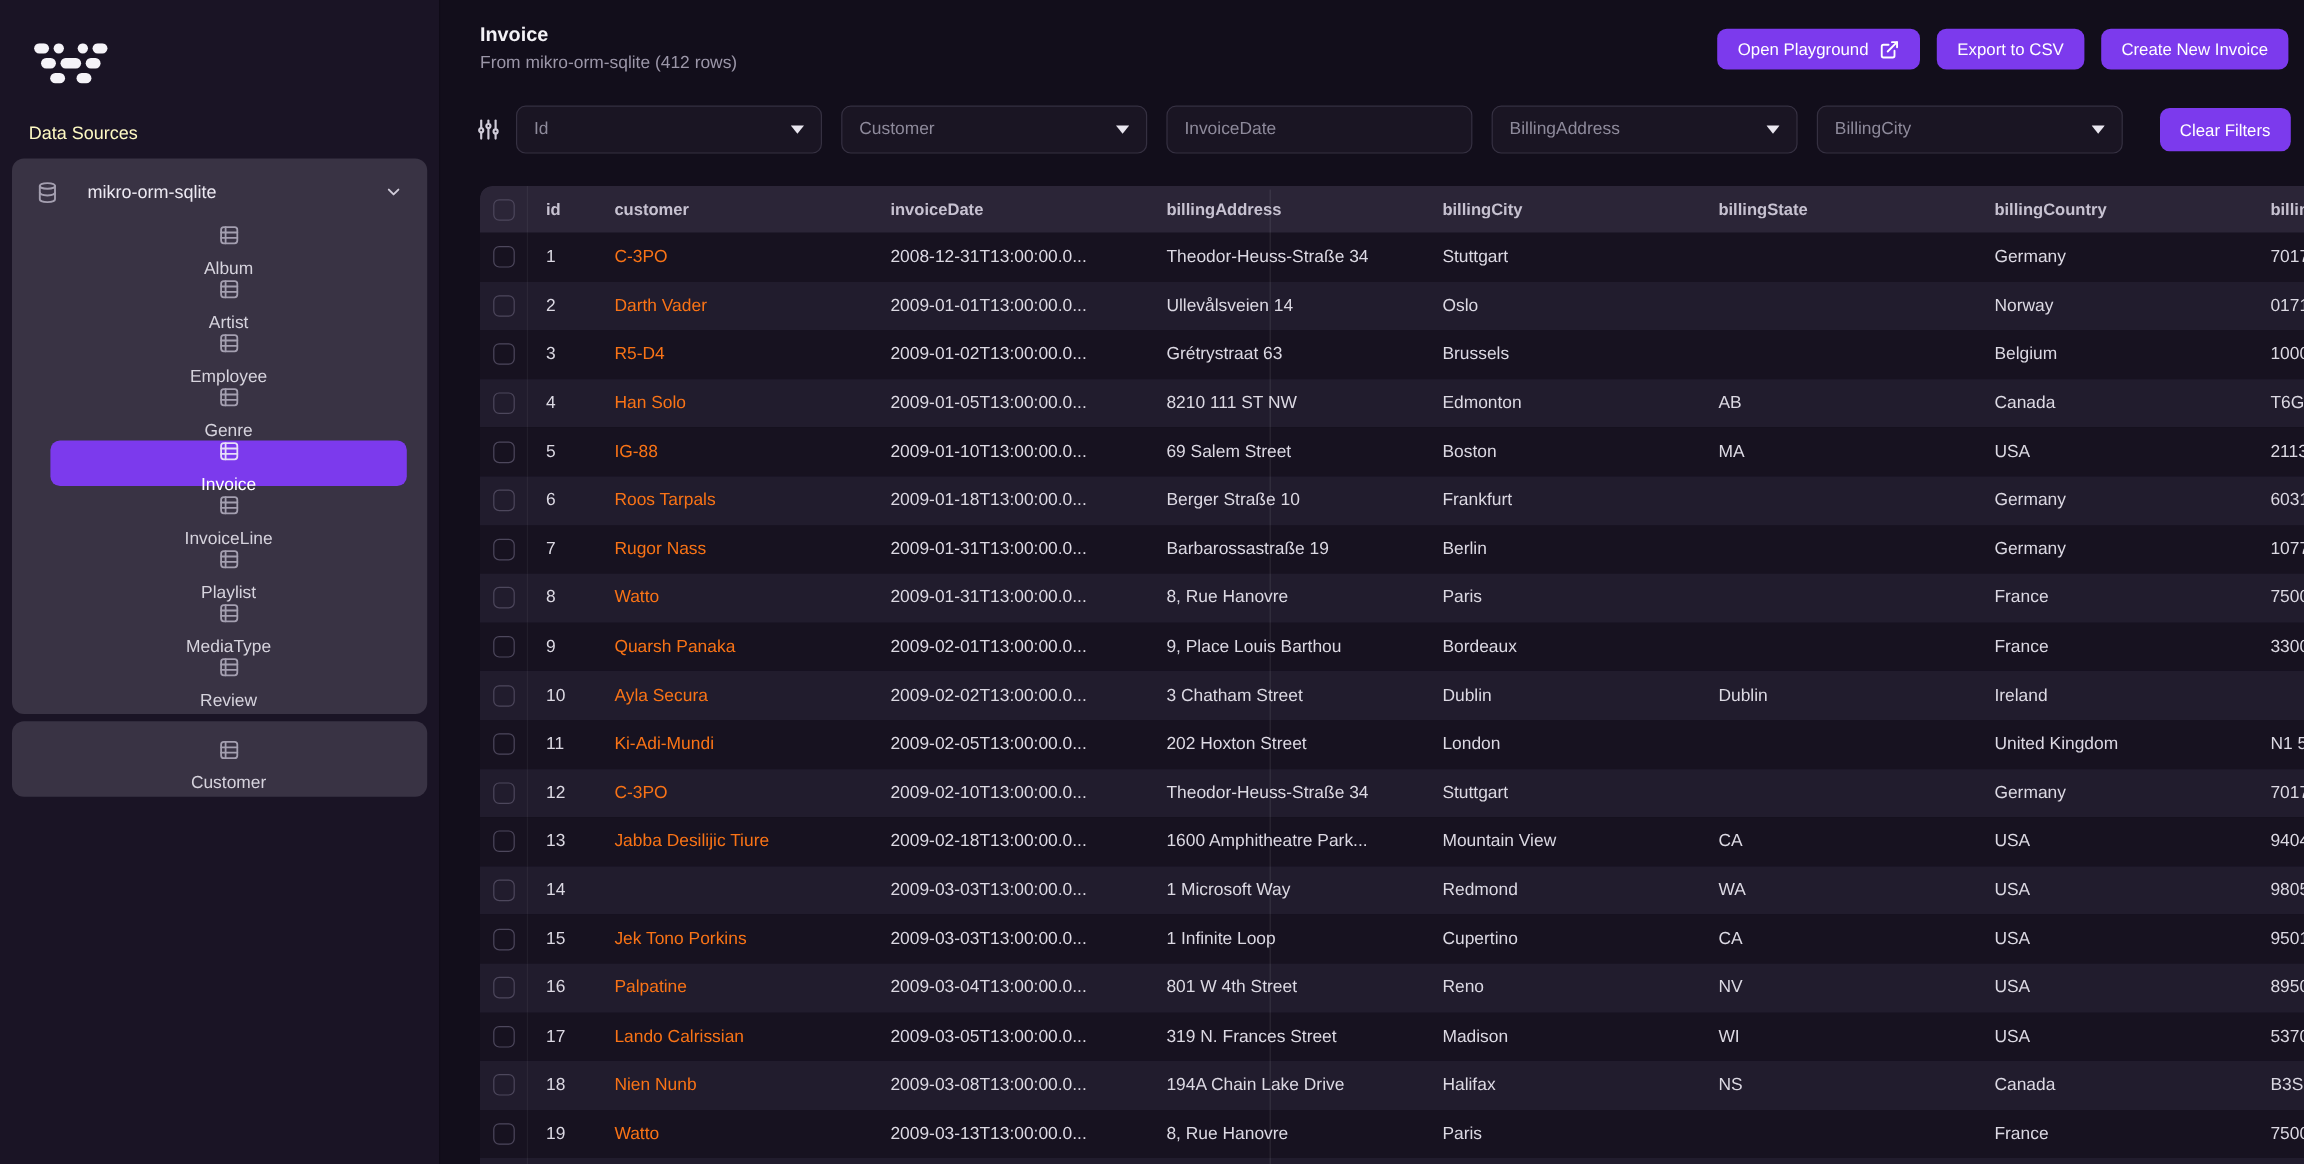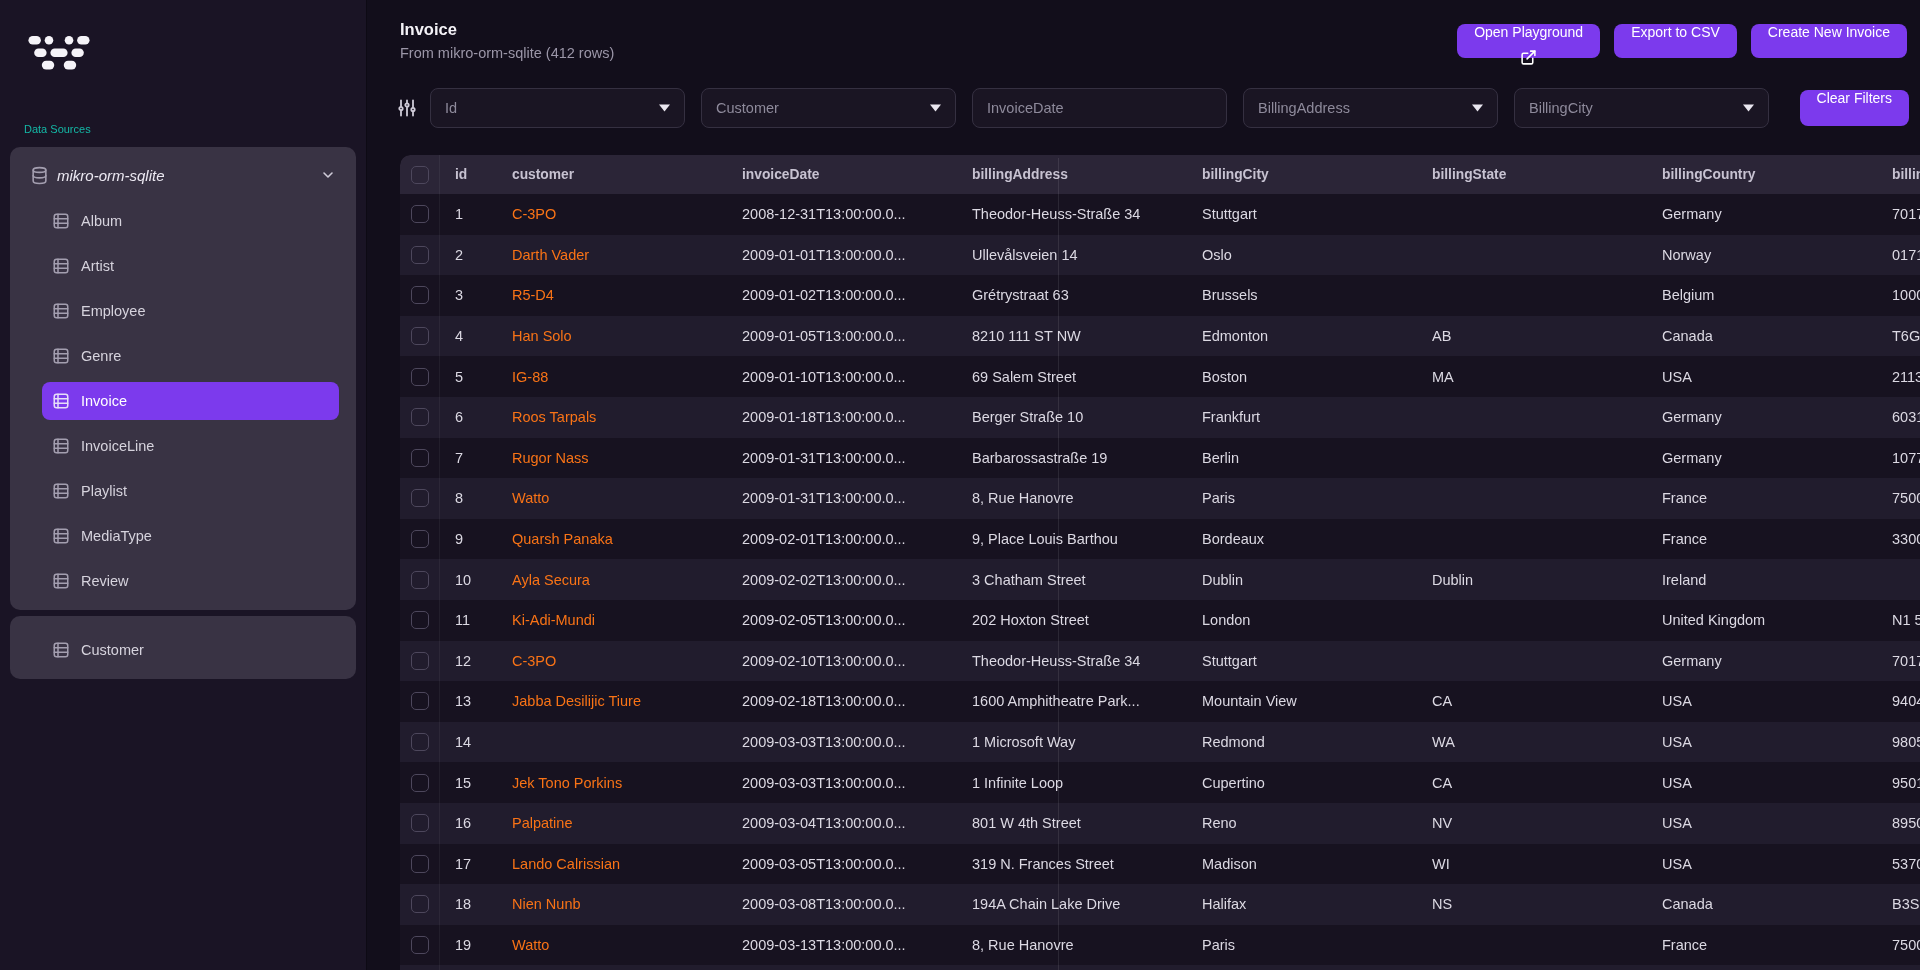--- a/index.html
+++ b/index.html
@@ -7,39 +7,39 @@
   body {
     width:1920px; height:970px; overflow:hidden;
     background:#120e1b; color:#e8e5ee;
     font-family:"Liberation Sans", sans-serif;
   }
   .app { display:flex; width:1920px; height:970px; }
 
   
   .sidebar { width:367px; flex:none; background:#1a1425; border-right:1px solid #0d0a14; position:relative; }
   .logo { margin:36px 0 0 28px; display:block; }
-  .sb-label { margin:45px 0 12px 24px; color:#14b8a6; font-size:11px; }
+  .sb-label { margin:25px 0 12px 24px; color:#fef9c3; font-size:15px; }
   .group { margin:6px 10px; background:#393344; border-radius:10px; padding:8px 8px 10px 8px; }
-  .group-header { display:flex; align-items:center; gap:8px; padding:0 12px; height:40px; color:#ece9f2; font-size:15px;font-style:italic; }
+  .group-header { display:flex; align-items:center; gap:24px; padding:0 12px; height:40px; color:#ece9f2; font-size:15px; }
   .group-header .chev { margin-left:auto; display:flex; }
-  .group-item { display:flex; align-items:center; gap:11px; height:38px; margin:7px 9px 0 24px; padding:0 10px; border-radius:8px; color:#d6d3dd; font-size:14.5px; }
+  .group-item { display:flex; align-items:center; gap:11px; height:38px; margin:7px 9px 0 24px; padding:0 10px; border-radius:8px; color:#d6d3dd; font-size:14.5px;flex-direction:column; }
   .group-item.selected { background:#7c3aed; color:#ffffff; }
   .ticon, .dbicon, .chev { display:flex; align-items:center; }
 
   
   .main { position:relative; flex:1; height:970px; overflow:hidden; }
   .topbar-titles { position:absolute; top:18px; left:33px; }
   .page-title { font-size:16.5px; font-weight:700; color:#f4f2f7; line-height:22px; }
   .page-subtitle { font-size:14.5px; color:#9b96a8; line-height:22px; margin-top:2px; }
   .actions { position:absolute; top:24px; right:13px; display:flex; gap:14px; }
   .btn {
     height:34px; padding:0 17px; border-radius:8px; border:none;
     background:#7c3aed; color:#ffffff; font-size:14px; font-weight:500;
     font-family:"Liberation Sans", sans-serif;
-    display:flex; align-items:center; gap:9px; cursor:pointer;flex-direction:column;
+    display:flex; align-items:center; gap:9px; cursor:pointer;
   }
 
   
   .filterbar { position:absolute; top:88px; left:30px; right:11px; height:40px; display:flex; align-items:center; }
   .ficon { width:20px; display:flex; margin-right:13px; }
   .fbox {
     width:255px; height:40px; margin-right:16px; border-radius:8px;
     background:#1a1523; border:1px solid #353041; color:#8e8a9b;
     font-size:14.5px; display:flex; align-items:center; padding:0 14px;
     font-family:"Liberation Sans", sans-serif;

